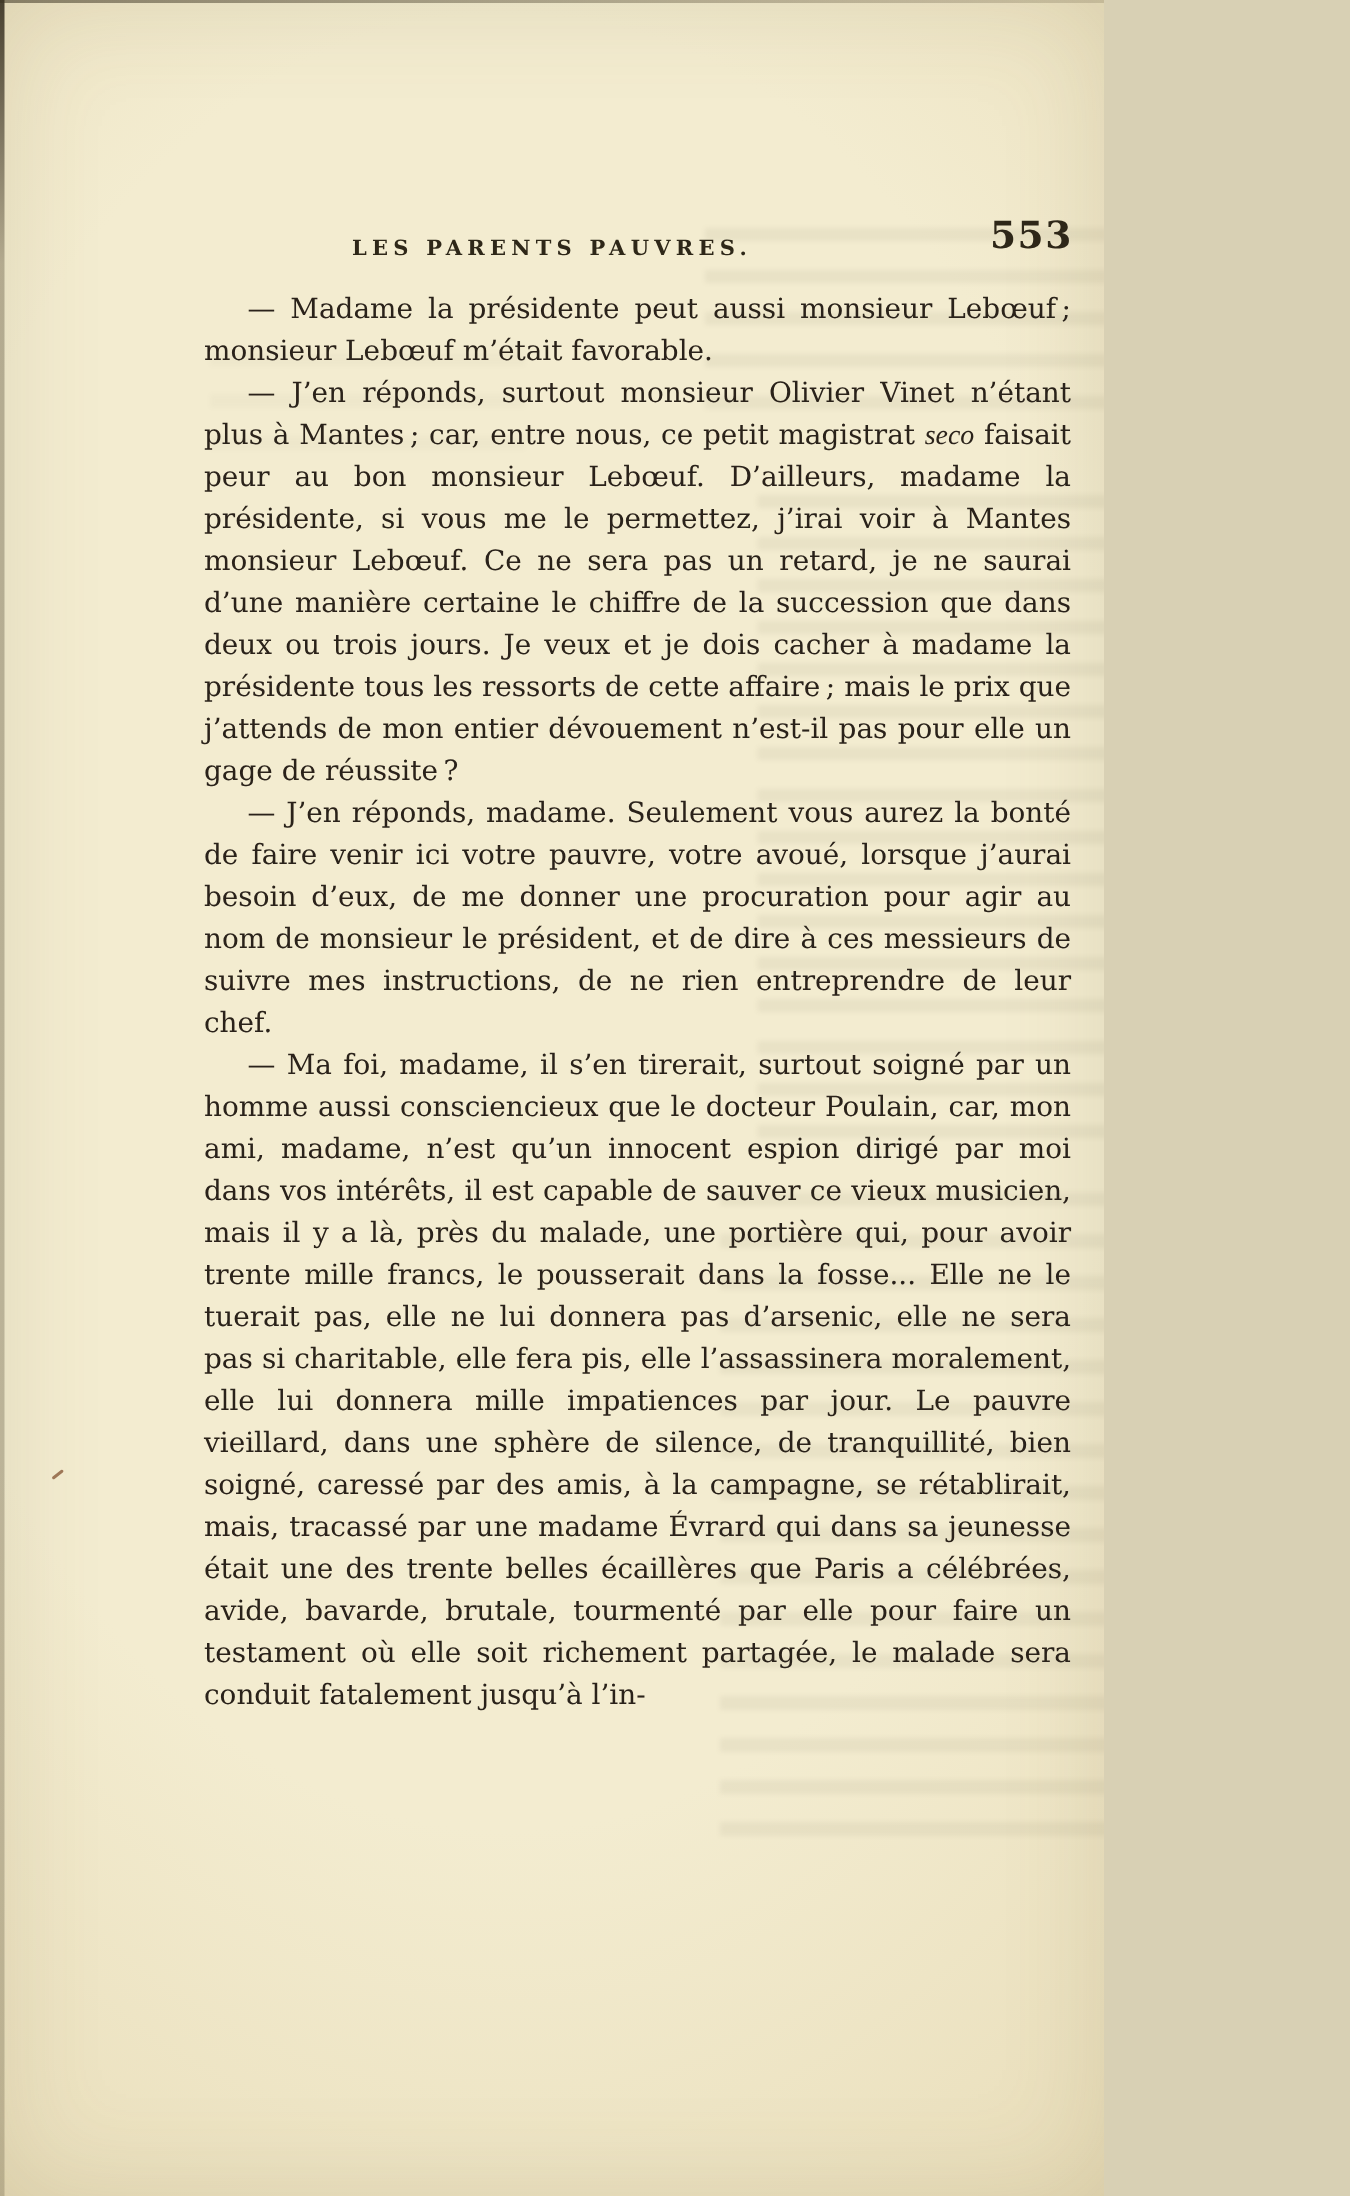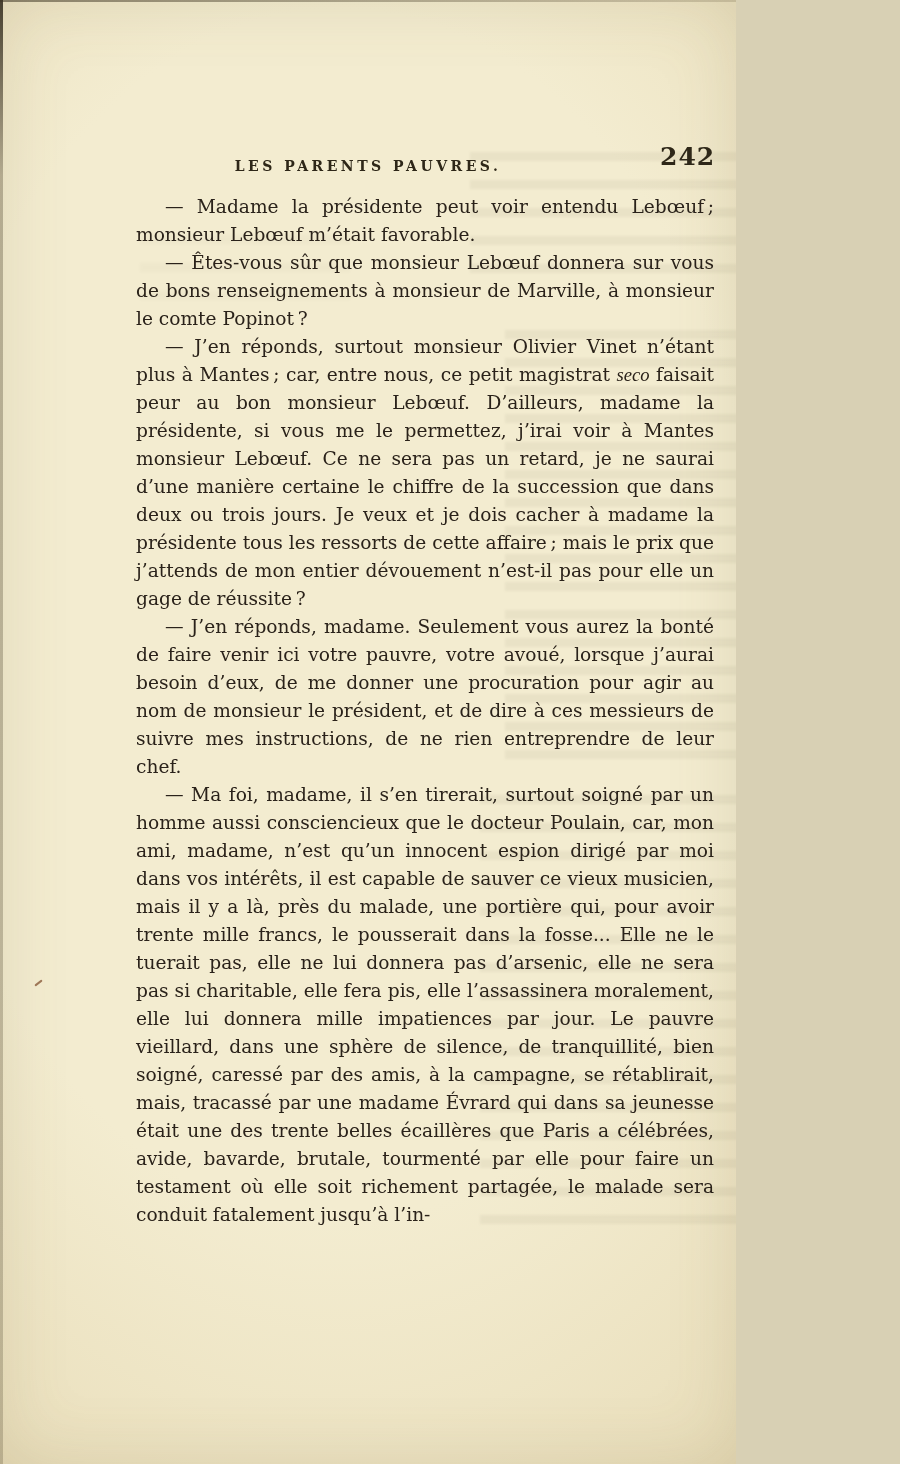--- a/index.html
+++ b/index.html
@@ -92,25 +92,24 @@
   <div class="edge-left"></div>
   <div class="edge-top"></div>
 
   <div class="ghost g1"></div>
   <div class="ghost g2"></div>
   <div class="ghost g3"></div>
   <div class="ghost g4"></div>
 
   <div class="running-title">LES PARENTS PAUVRES.</div>
 
-  <div class="page-number">242</div>
+  <div class="page-number">553</div>
 
   <div class="body-text">
-      <p><span>— Madame la présidente peut voir entendu Lebœuf ; monsieur Lebœuf m’était favorable.</span></p>
-      <p><span>— Êtes-vous sûr que monsieur Lebœuf donnera sur vous de bons renseignements à monsieur de Marville, à monsieur le comte Popinot ?</span></p>
+      <p><span>— Madame la présidente peut aussi monsieur Lebœuf ; monsieur Lebœuf m’était favorable.</span></p>
       <p><span>— J’en réponds, surtout monsieur Olivier Vinet n’étant plus à Mantes ; car, entre nous, ce petit magistrat </span><span class="it">seco</span><span> faisait peur au bon monsieur Lebœuf. D’ailleurs, madame la présidente, si vous me le permettez, j’irai voir à Mantes monsieur Lebœuf. Ce ne sera pas un retard, je ne saurai d’une manière certaine le chiffre de la succession que dans deux ou trois jours. Je veux et je dois cacher à madame la présidente tous les ressorts de cette affaire ; mais le prix que j’attends de mon entier dévouement n’est-il pas pour elle un gage de réussite ?</span></p>
       <p><span>— J’en réponds, madame. Seulement vous aurez la bonté de faire venir ici votre pauvre, votre avoué, lorsque j’aurai besoin d’eux, de me donner une procuration pour agir au nom de monsieur le président, et de dire à ces messieurs de suivre mes instructions, de ne rien entreprendre de leur chef.</span></p>
       <p><span>— Ma foi, madame, il s’en tirerait, surtout soigné par un homme aussi consciencieux que le docteur Poulain, car, mon ami, madame, n’est qu’un innocent espion dirigé par moi dans vos intérêts, il est capable de sauver ce vieux musicien, mais il y a là, près du malade, une portière qui, pour avoir trente mille francs, le pousserait dans la fosse... Elle ne le tuerait pas, elle ne lui donnera pas d’arsenic, elle ne sera pas si charitable, elle fera pis, elle l’assassinera moralement, elle lui donnera mille impatiences par jour. Le pauvre vieillard, dans une sphère de silence, de tranquillité, bien soigné, caressé par des amis, à la campagne, se rétablirait, mais, tracassé par une madame Évrard qui dans sa jeunesse était une des trente belles écaillères que Paris a célébrées, avide, bavarde, brutale, tourmenté par elle pour faire un testament où elle soit richement partagée, le malade sera conduit fatalement jusqu’à l’in-</span></p>
     </div>
 
   <div class="margin-mark"></div>
 
 </div>
 
 </body></html>

